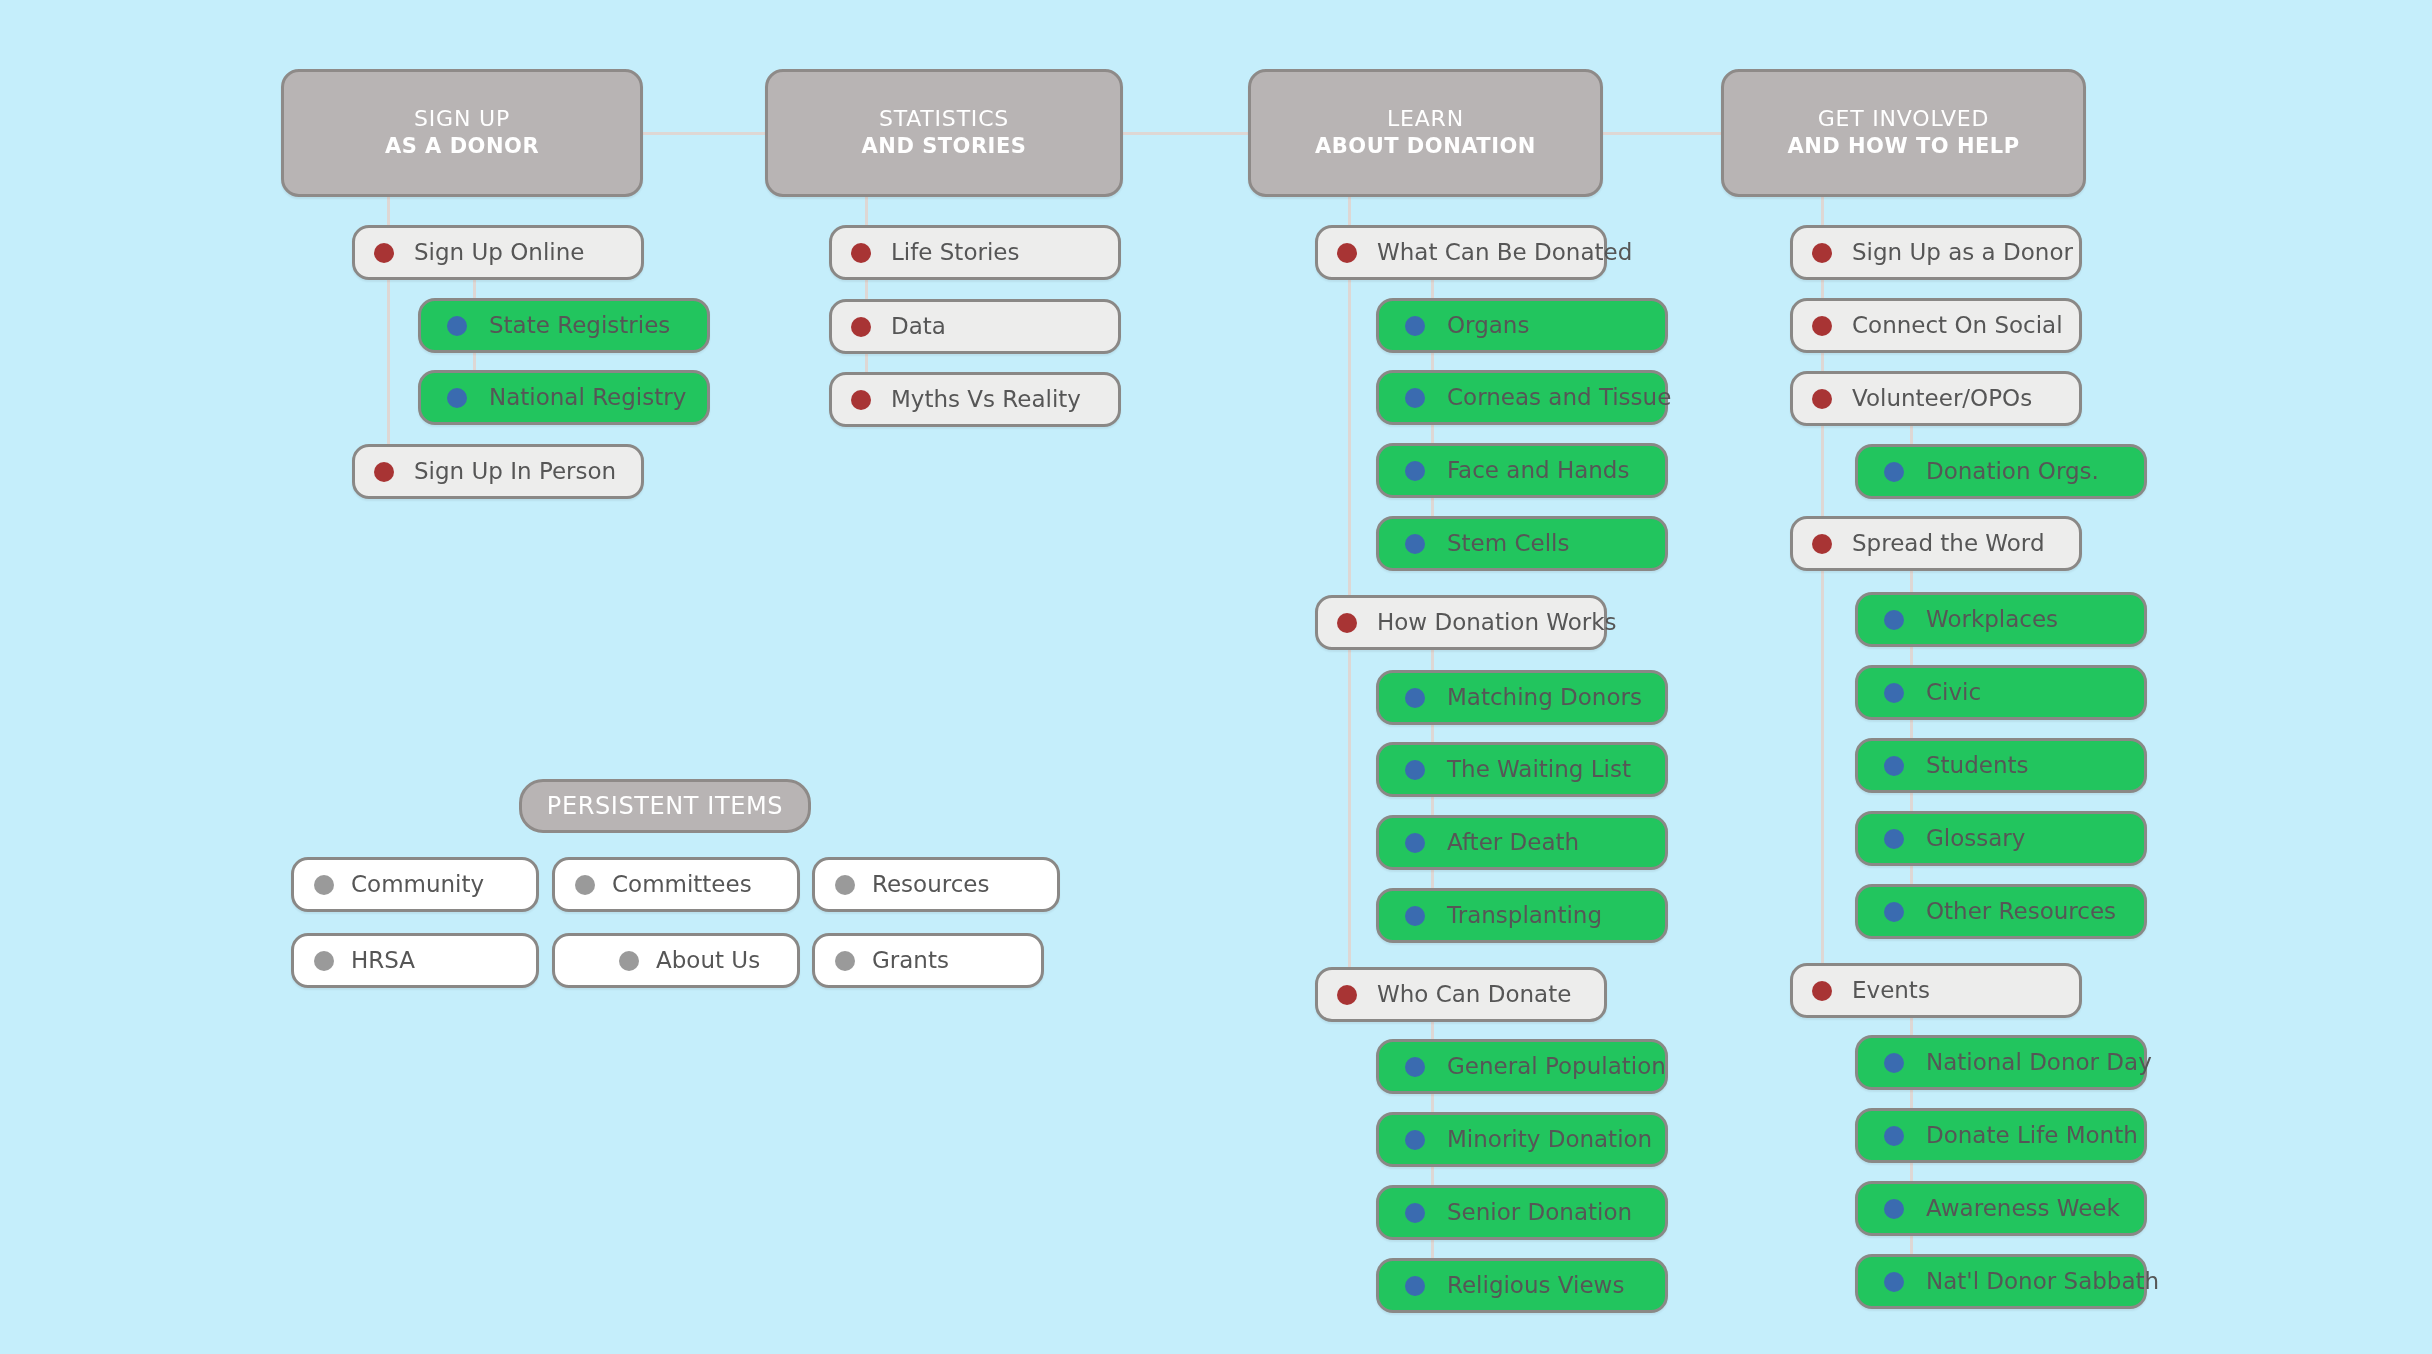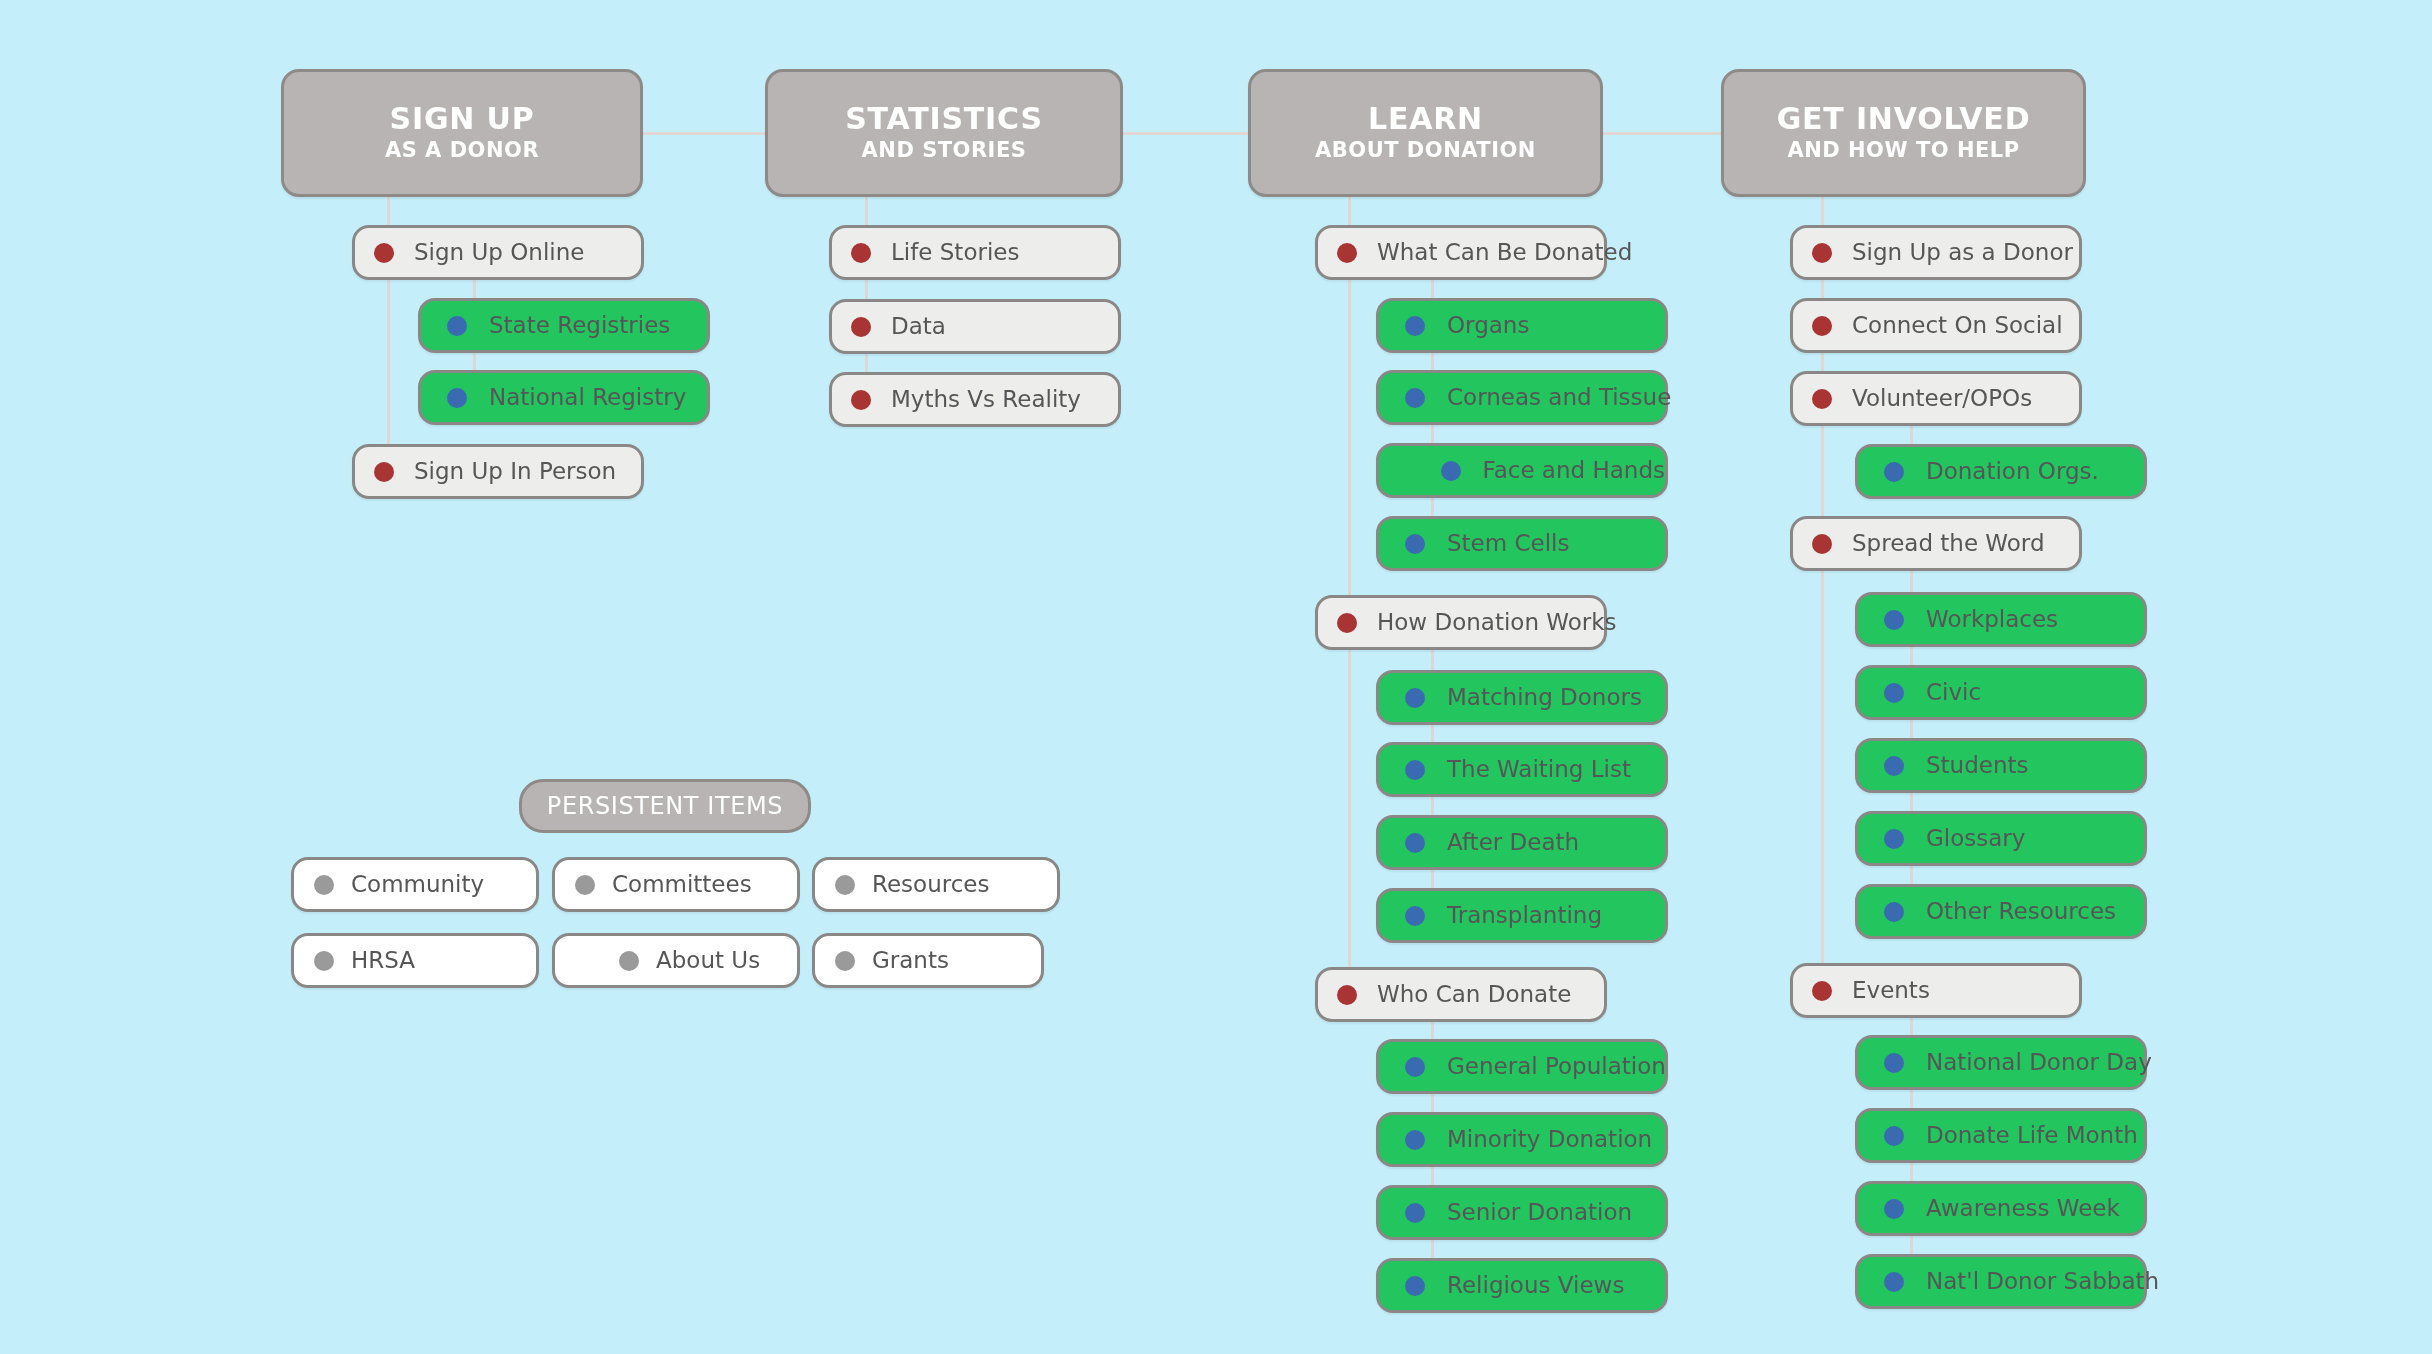--- a/index.html
+++ b/index.html
@@ -41,24 +41,24 @@
     border-radius: 18px;
     color: #ffffff;
     display: flex;
     flex-direction: column;
     align-items: center;
     justify-content: center;
     z-index: 3;
     box-shadow: 0 2px 2px rgba(0,0,0,0.07);
   }
   .sec-head .t1 {
-    font-size: 30px;
+    font-size: 22px;
     letter-spacing: 0.8px;
     line-height: 1.08;
-    font-weight: 700;
+    font-weight: 400;
     white-space: nowrap;
   }
   .sec-head .t2 {
     font-size: 21px;
     letter-spacing: 0.5px;
     line-height: 1.2;
     font-weight: 700;
     margin-top: 3px;
     white-space: nowrap;
   }
@@ -178,21 +178,21 @@
       <div class="lbl">What Can Be Donated</div>
     </div>
     <div class="node lvl3" style="left: 1376px; top: 298px; width: 292px; height: 55px;">
       <div class="dot blue"></div>
       <div class="lbl">Organs</div>
     </div>
     <div class="node lvl3" style="left: 1376px; top: 370px; width: 292px; height: 55px;">
       <div class="dot blue"></div>
       <div class="lbl">Corneas and Tissue</div>
     </div>
-    <div class="node lvl3" style="left: 1376px; top: 443px; width: 292px; height: 55px; justify-content: flex-end;">
+    <div class="node lvl3" style="left: 1376px; top: 443px; width: 292px; height: 55px;">
       <div class="dot blue"></div>
       <div class="lbl">Face and Hands</div>
     </div>
     <div class="node lvl3" style="left: 1376px; top: 516px; width: 292px; height: 55px;">
       <div class="dot blue"></div>
       <div class="lbl">Stem Cells</div>
     </div>
     <div class="node lvl2" style="left: 1315px; top: 595px; width: 292px; height: 55px;">
       <div class="dot red"></div>
       <div class="lbl">How Donation Works</div>

